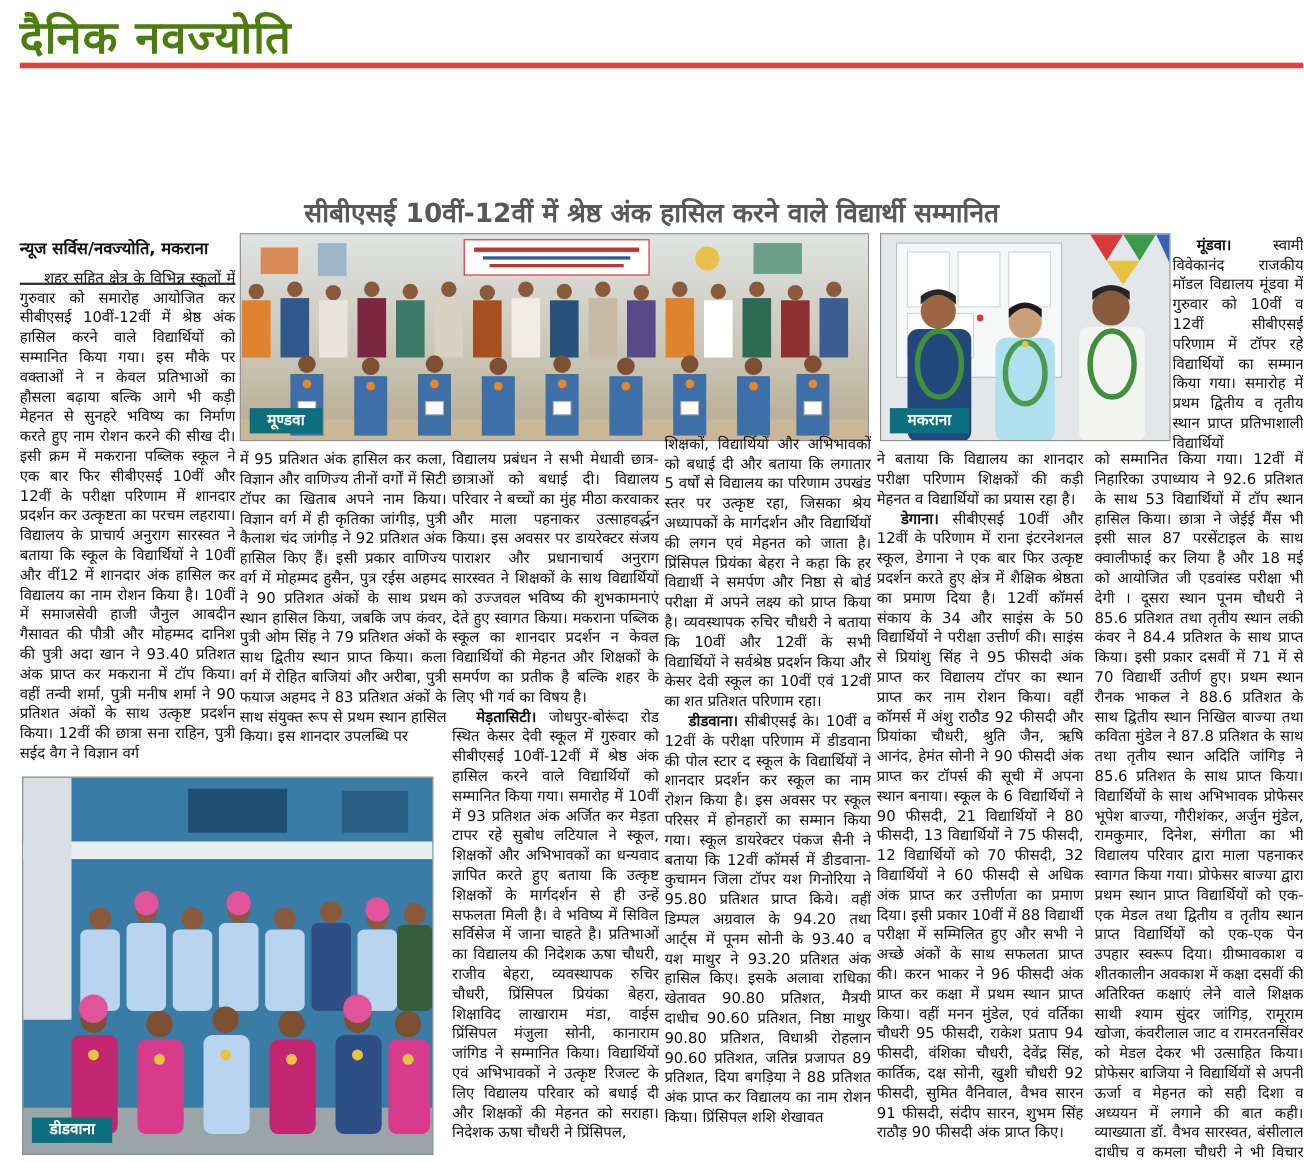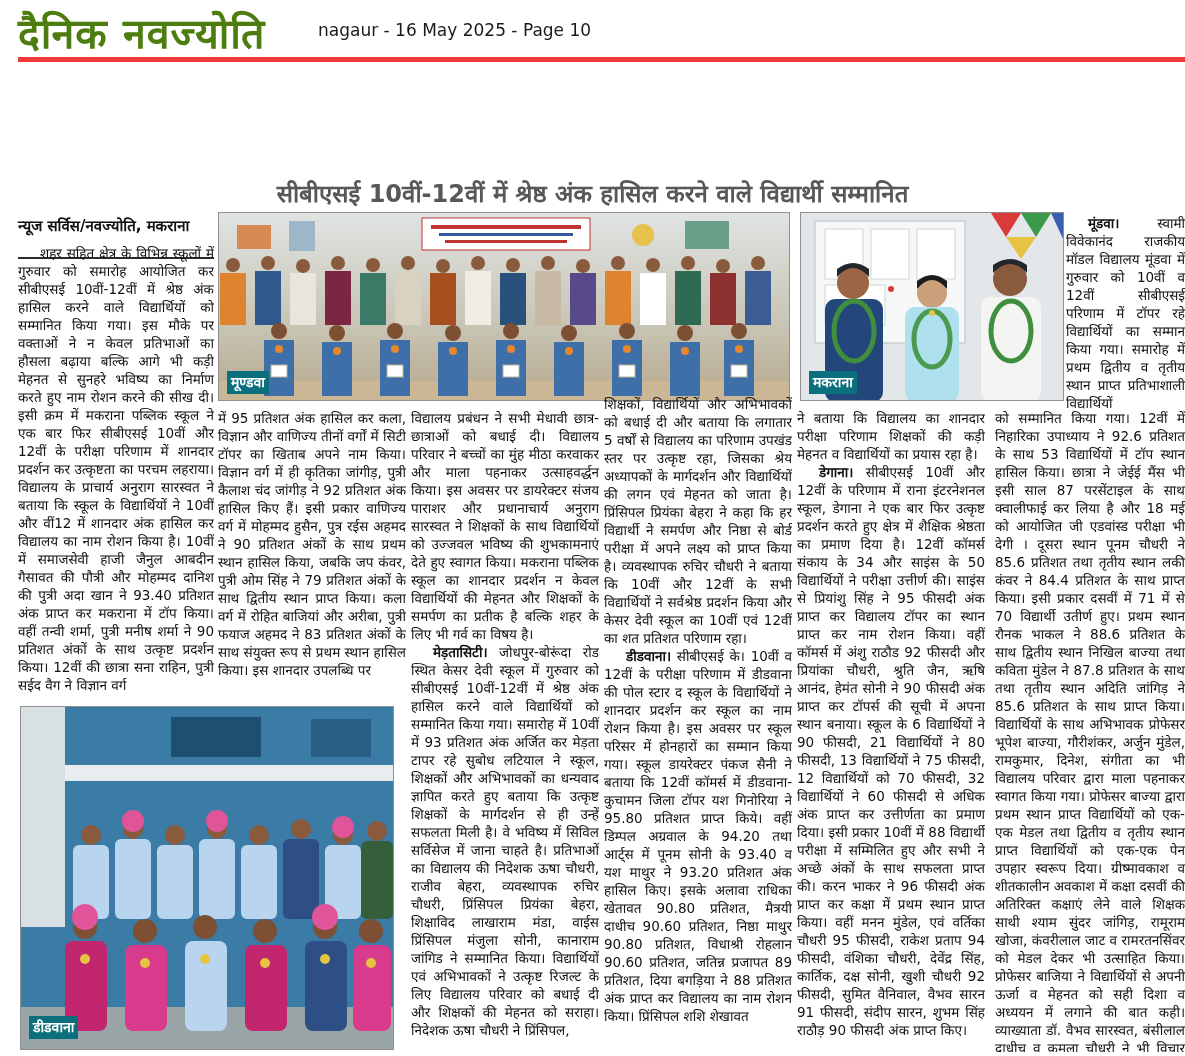--- a/index.html
+++ b/index.html
@@ -14,29 +14,28 @@
   #subheadline{left:0;top:176px;width:1185px;text-align:center;font-size:24px;font-weight:bold;color:#58585a;}
   #byline{left:18px;top:215px;width:196px;font-size:15px;font-weight:bold;color:#111;
           border-bottom:2px solid #2a2a2a;padding-bottom:22px;}
   .ncol{position:absolute;font-size:13.5px;line-height:18px;text-align:justify;color:#101010;overflow:hidden;}
   .ncol p{margin:0;}
   .ncol p.ind{text-indent:22px;}
   .lead{font-weight:bold;}
   .photo{position:absolute;border:1px solid #8f8f8f;box-sizing:border-box;overflow:hidden;background:#ccc;}
   .photo svg{display:block;}
   .capbadge{position:absolute;background:#0c6f7d;color:#fff;font-size:14px;font-weight:bold;
-            padding:2px 4px;line-height:19px;}
+            padding:2px 16px;line-height:19px;}
 </style>
 </head>
 <body>
 
 <div id="page">
 
   <div class="abs" id="logo">दैनिक नवज्योति</div>
-  <div class="abs" id="dateline">nagaur - 16 May 2025 - Page 10</div>
   <div class="abs" id="redrule"></div>
 
   <div class="abs" id="subheadline">सीबीएसई 10वीं-12वीं में श्रेष्ठ अंक हासिल करने वाले विद्यार्थी सम्मानित</div>
   <div class="abs" id="byline">न्यूज सर्विस/नवज्योति, मकराना</div>
 
   <div class="ncol" style="left:18px;top:244px;width:196px;height:458px">
     <p class="ind"><span>शहर सहित क्षेत्र के विभिन्न स्कूलों में गुरुवार को समारोह आयोजित कर सीबीएसई 10वीं-12वीं में श्रेष्ठ अंक हासिल करने वाले विद्यार्थियों को सम्मानित किया गया। इस मौके पर वक्ताओं ने न केवल प्रतिभाओं का हौसला बढ़ाया बल्कि आगे भी कड़ी मेहनत से सुनहरे भविष्य का निर्माण करते हुए नाम रोशन करने की सीख दी। इसी क्रम में मकराना पब्लिक स्कूल ने एक बार फिर सीबीएसई 10वीं और 12वीं के परीक्षा परिणाम में शानदार प्रदर्शन कर उत्कृष्टता का परचम लहराया। विद्यालय के प्राचार्य अनुराग सारस्वत ने बताया कि स्कूल के विद्यार्थियों ने 10वीं और वीं12 में शानदार अंक हासिल कर विद्यालय का नाम रोशन किया है। 10वीं में समाजसेवी हाजी जैनुल आबदीन गैसावत की पौत्री और मोहम्मद दानिश की पुत्री अदा खान ने 93.40 प्रतिशत अंक प्राप्त कर मकराना में टॉप किया। वहीं तन्वी शर्मा, पुत्री मनीष शर्मा ने 90 प्रतिशत अंकों के साथ उत्कृष्ट प्रदर्शन किया। 12वीं की छात्रा सना राहिन, पुत्री सईद वैग ने विज्ञान वर्ग</span></p>
   </div>
 
   <div class="photo" style="left:218px;top:212px;width:572px;height:189px">

